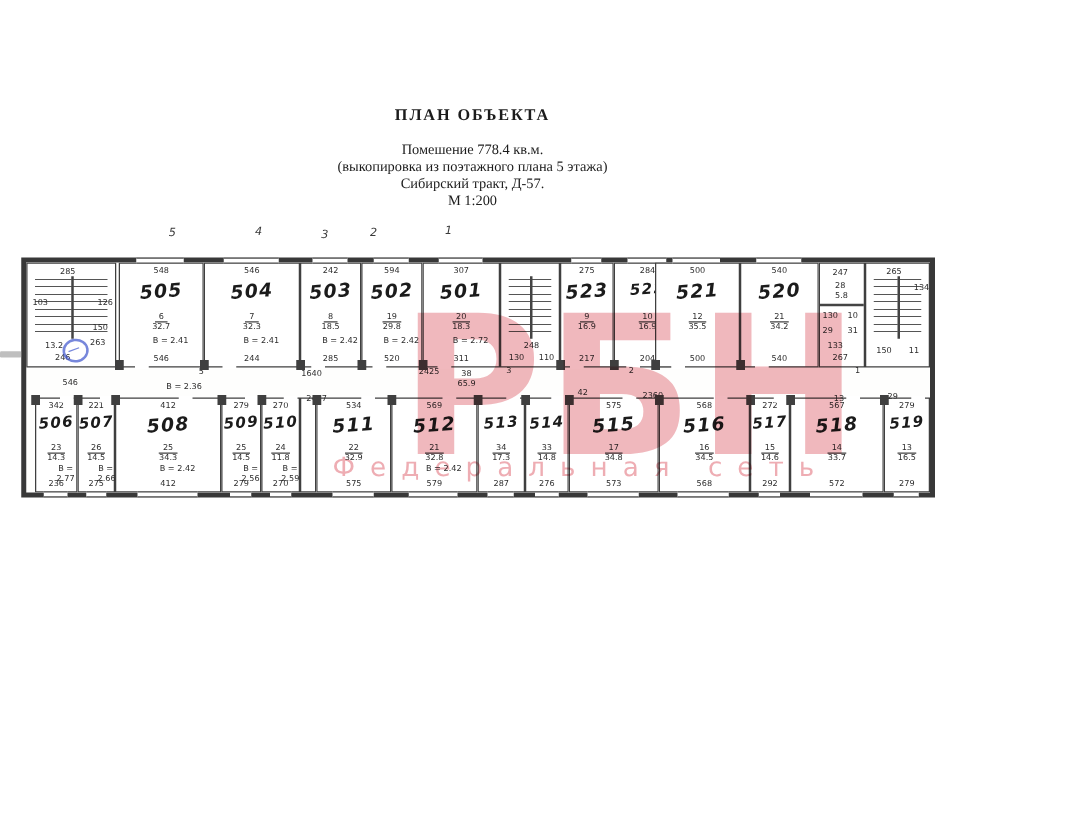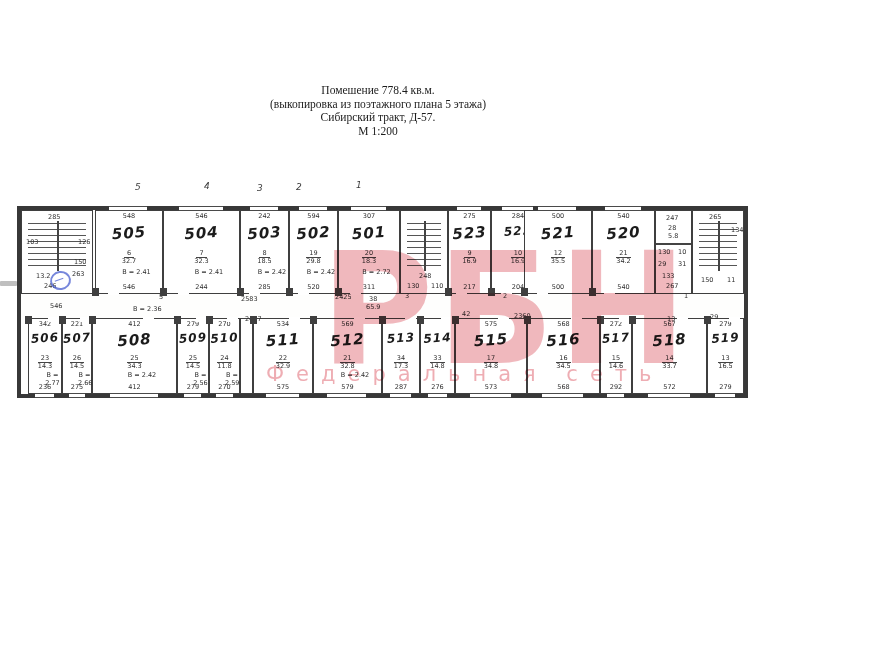--- a/index.html
+++ b/index.html
@@ -50,20 +50,21 @@
          border-top:1.5px solid #4a5fd0;transform:rotate(-12deg);}
   .margin-smudge{position:absolute;left:0px;top:281px;width:17px;height:5px;background:#8a8a8a;
          opacity:.55;border-radius:1px;}
 </style>
 </head>
 <body>
 
 <div class="page">
 
   <div class="title-block">
+    <div class="doc-title">ПЛАН ОБЪЕКТА</div>
     <div class="doc-line">Помешение 778.4 кв.м.</div>
     <div class="doc-line">(выкопировка из поэтажного плана 5 этажа)</div>
     <div class="doc-line">Сибирский тракт, Д-57.</div>
     <div class="doc-line">М 1:200</div>
   </div>
 
   <div id="axis">
       <div class="axis-label" style="position: absolute; left: 135px; top: 182px;">5</div>
       <div class="axis-label" style="position: absolute; left: 204px; top: 181px;">4</div>
       <div class="axis-label" style="position: absolute; left: 257px; top: 183px;">3</div>
@@ -302,21 +303,21 @@
         <div class="slabel" style="left: 12px; top: 14px;">28</div>
         <div class="slabel" style="left: 12px; top: 22px;">5.8</div>
         <div class="slabel" style="left: 2px; top: 38px;">130</div>
         <div class="slabel" style="left: 22px; top: 38px;">10</div>
         <div class="slabel" style="left: 2px; top: 50px;">29</div>
         <div class="slabel" style="left: 22px; top: 50px;">31</div>
         <div class="slabel" style="left: 6px; top: 62px;">133</div>
         <div class="slabel" style="left: 10px; top: 72px;">267</div>
       </div>
       <div class="clabel" style="left: 112px; top: 96px;">В = 2.36</div>
-      <div class="clabel" style="left: 220px; top: 86px;">2583</div>
+      <div class="clabel" style="left: 220px; top: 86px;">1640</div>
       <div class="clabel" style="left: 224px; top: 106px;">2457</div>
       <div class="clabel" style="left: 314px; top: 84px;">2425</div>
       <div class="clabel" style="left: 348px; top: 86px;">38</div>
       <div class="clabel" style="left: 345px; top: 94px;">65.9</div>
       <div class="clabel" style="left: 441px; top: 101px;">42</div>
       <div class="clabel" style="left: 493px; top: 103px;">2360</div>
       <div class="clabel" style="left: 646px; top: 106px;">13</div>
       <div class="clabel" style="left: 689px; top: 104px;">29</div>
       <div class="clabel" style="left: 138px; top: 84px;">5</div>
       <div class="clabel" style="left: 384px; top: 83px;">3</div>

